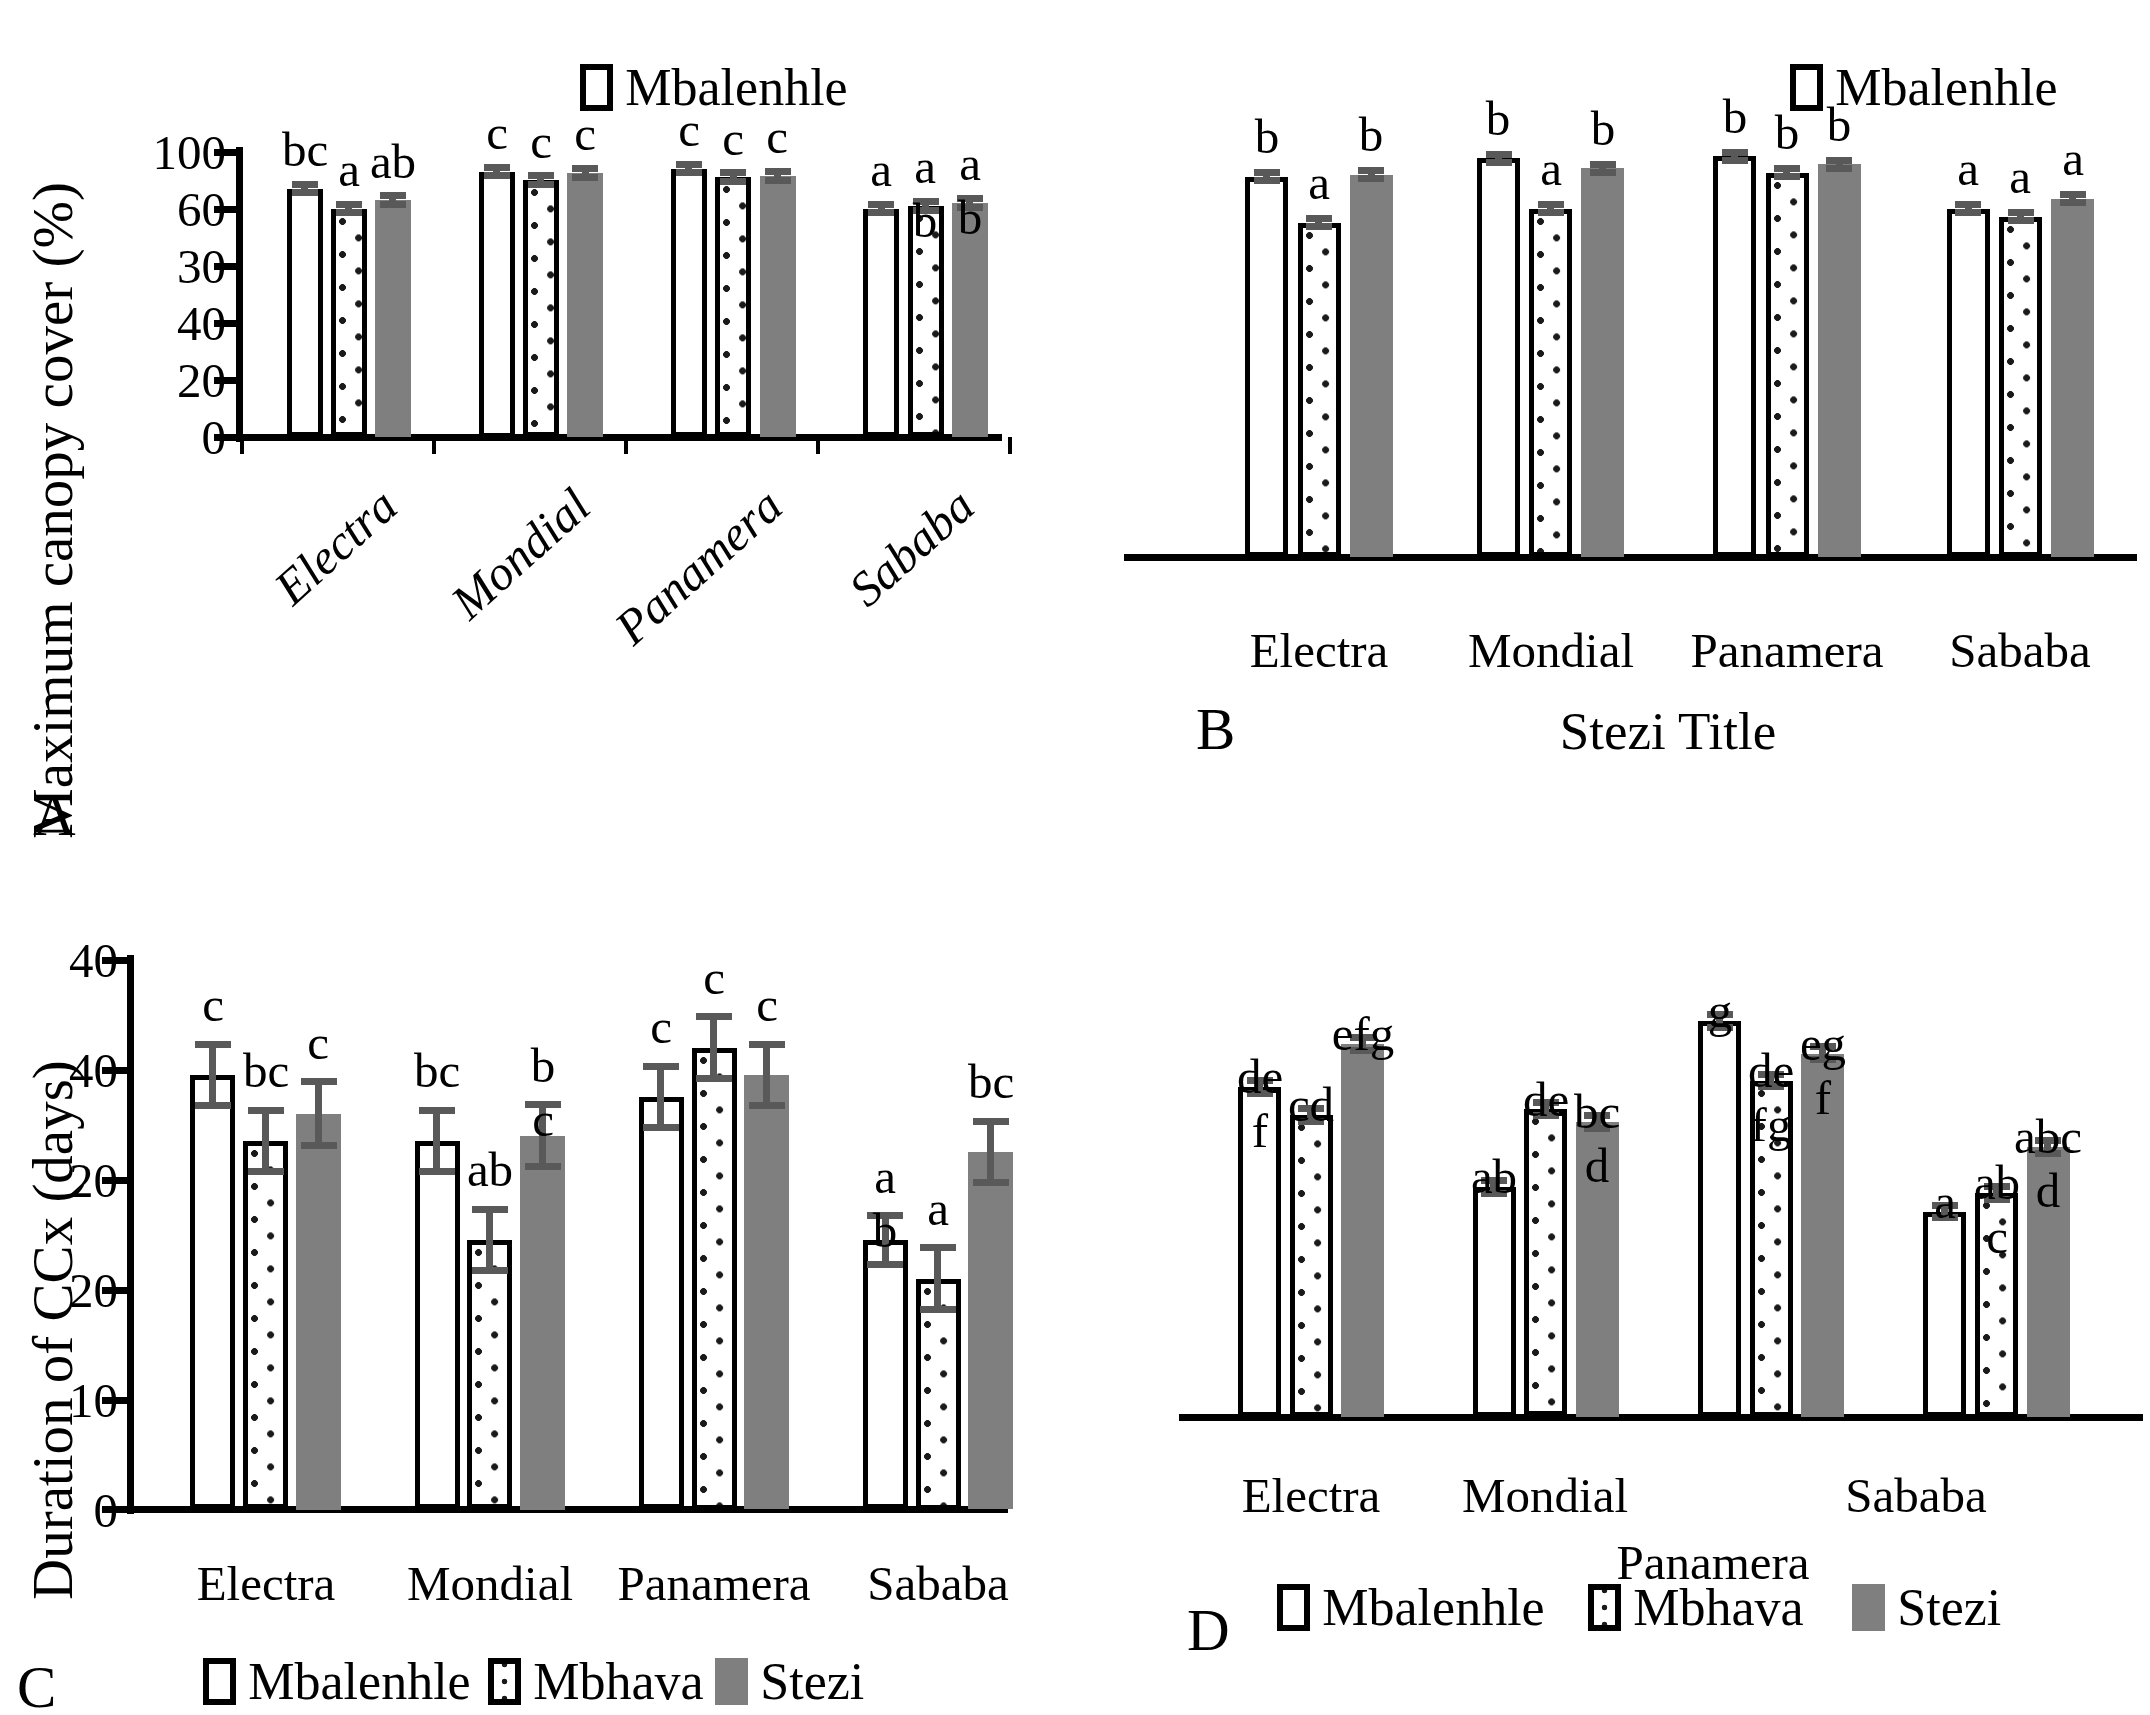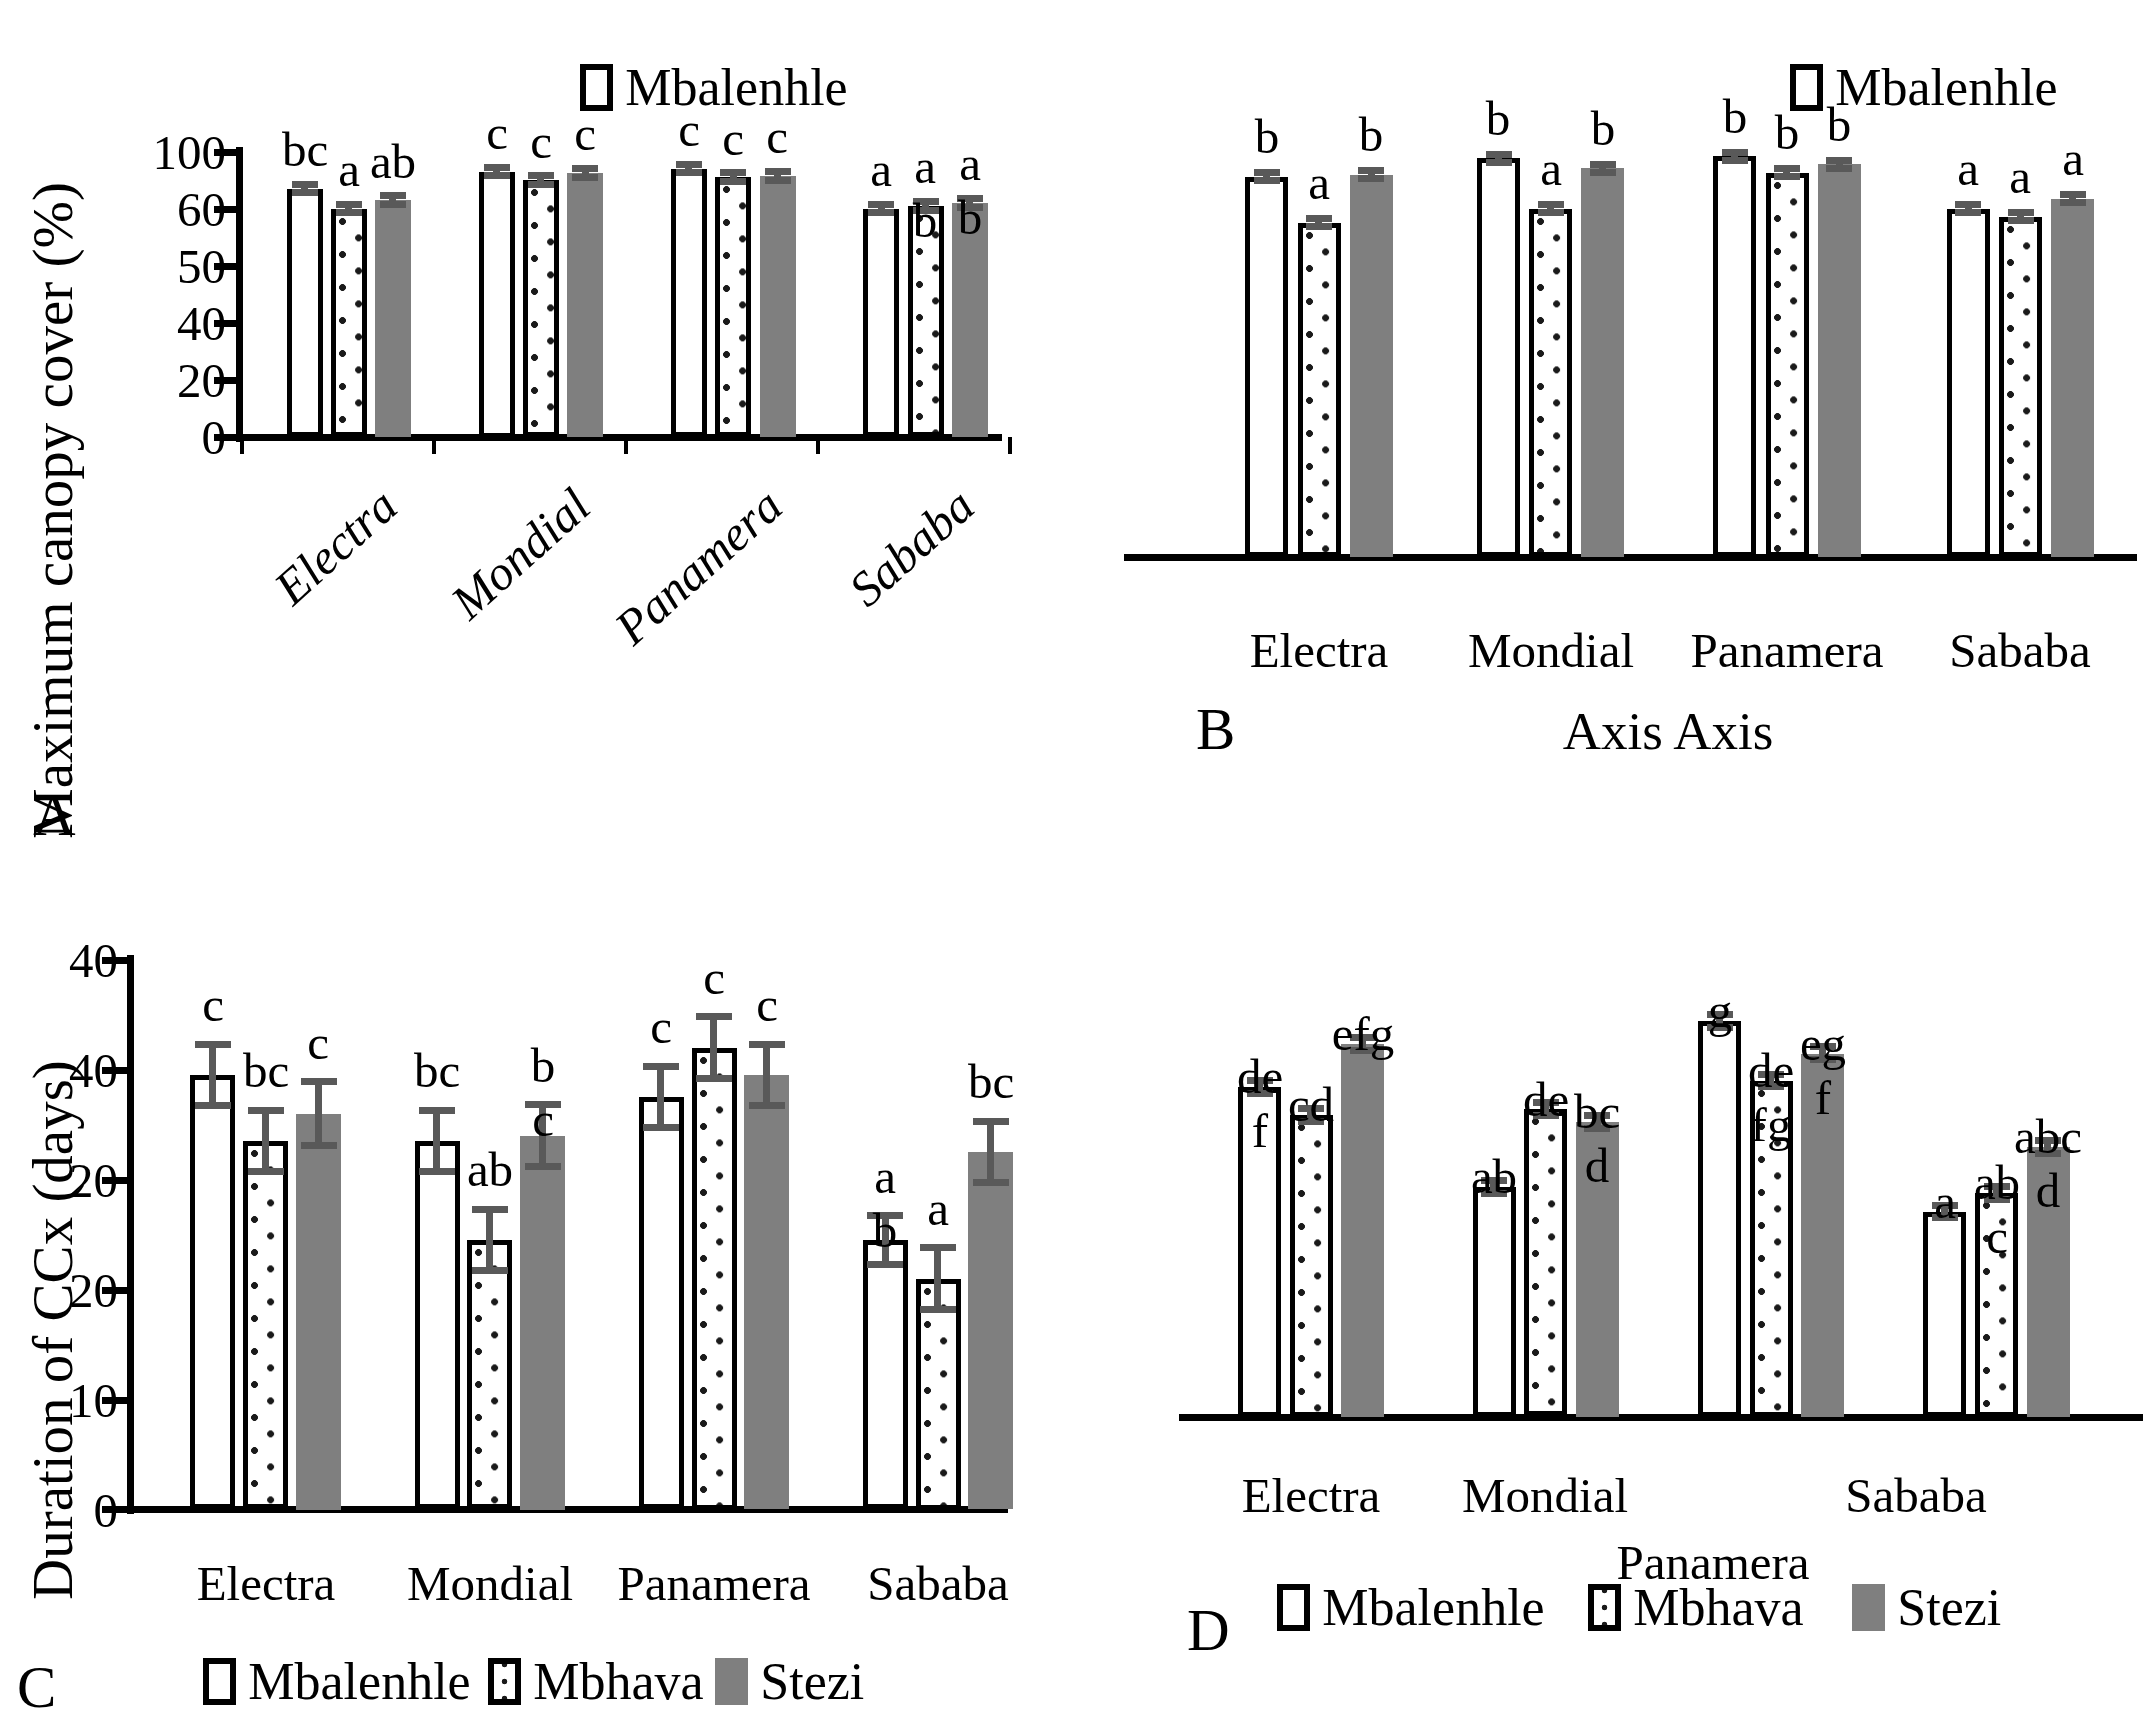--- a/index.html
+++ b/index.html
@@ -42,21 +42,21 @@
 <div class="figure">
   <section class="panel">
       <div class="axis" style="left: 236px; top: 147px; width: 7.4px; height: 295px;"></div>
       <div class="tick" style="left: 214px; top: 434px; width: 26px; height: 6.8px;"></div>
       <div class="ticklabel" style="left: 226px; top: 437px;">0</div>
       <div class="tick" style="left: 214px; top: 377px; width: 26px; height: 6.8px;"></div>
       <div class="ticklabel" style="left: 226px; top: 380px;">20</div>
       <div class="tick" style="left: 214px; top: 320px; width: 26px; height: 6.8px;"></div>
       <div class="ticklabel" style="left: 226px; top: 323px;">40</div>
       <div class="tick" style="left: 214px; top: 263px; width: 26px; height: 6.8px;"></div>
-      <div class="ticklabel" style="left: 226px; top: 266px;">50</div>
+      <div class="ticklabel" style="left: 226px; top: 266px;">30</div>
       <div class="tick" style="left: 214px; top: 206px; width: 26px; height: 6.8px;"></div>
       <div class="ticklabel" style="left: 226px; top: 209px;">60</div>
       <div class="tick" style="left: 214px; top: 149px; width: 26px; height: 6.8px;"></div>
       <div class="ticklabel" style="left: 226px; top: 152px;">100</div>
       <div class="axis" style="left: 238px; top: 434px; width: 764px; height: 6.8px;"></div>
       <div class="tick" style="left: 240px; top: 437px; width: 4.3px; height: 17px;"></div>
       <div class="tick" style="left: 432px; top: 437px; width: 4.3px; height: 17px;"></div>
       <div class="tick" style="left: 624px; top: 437px; width: 4.3px; height: 17px;"></div>
       <div class="tick" style="left: 816px; top: 437px; width: 4.3px; height: 17px;"></div>
       <div class="tick" style="left: 1008px; top: 437px; width: 4.3px; height: 17px;"></div>
@@ -473,20 +473,20 @@
         <span class="legend-text">Mbhava</span>
       </div>
       <div class="legend-item" style="left: 1852px; top: 1578px;">
         <span class="swatch gray"></span>
         <span class="legend-text">Stezi</span>
       </div>
     </section>
 
   <div class="vlabel" style="left:19.7px;top:839px;">Maximum canopy cover (%)</div>
   <div class="vlabel" style="left:19.7px;top:1600px;">Duration of CCx (days)</div>
-  <div class="xlabel" style="left:1668px;top:701px;">Axis Axis</div>
+  <div class="xlabel" style="left:1668px;top:701px;">Stezi Title</div>
 
   <span class="plabel" style="left:33px;top:781px;">A</span>
   <span class="plabel" style="left:1196px;top:695px;">B</span>
   <span class="plabel" style="left:17px;top:1653px;">C</span>
   <span class="plabel" style="left:1187px;top:1596px;">D</span>
 </div>
 
 
 </body></html>

